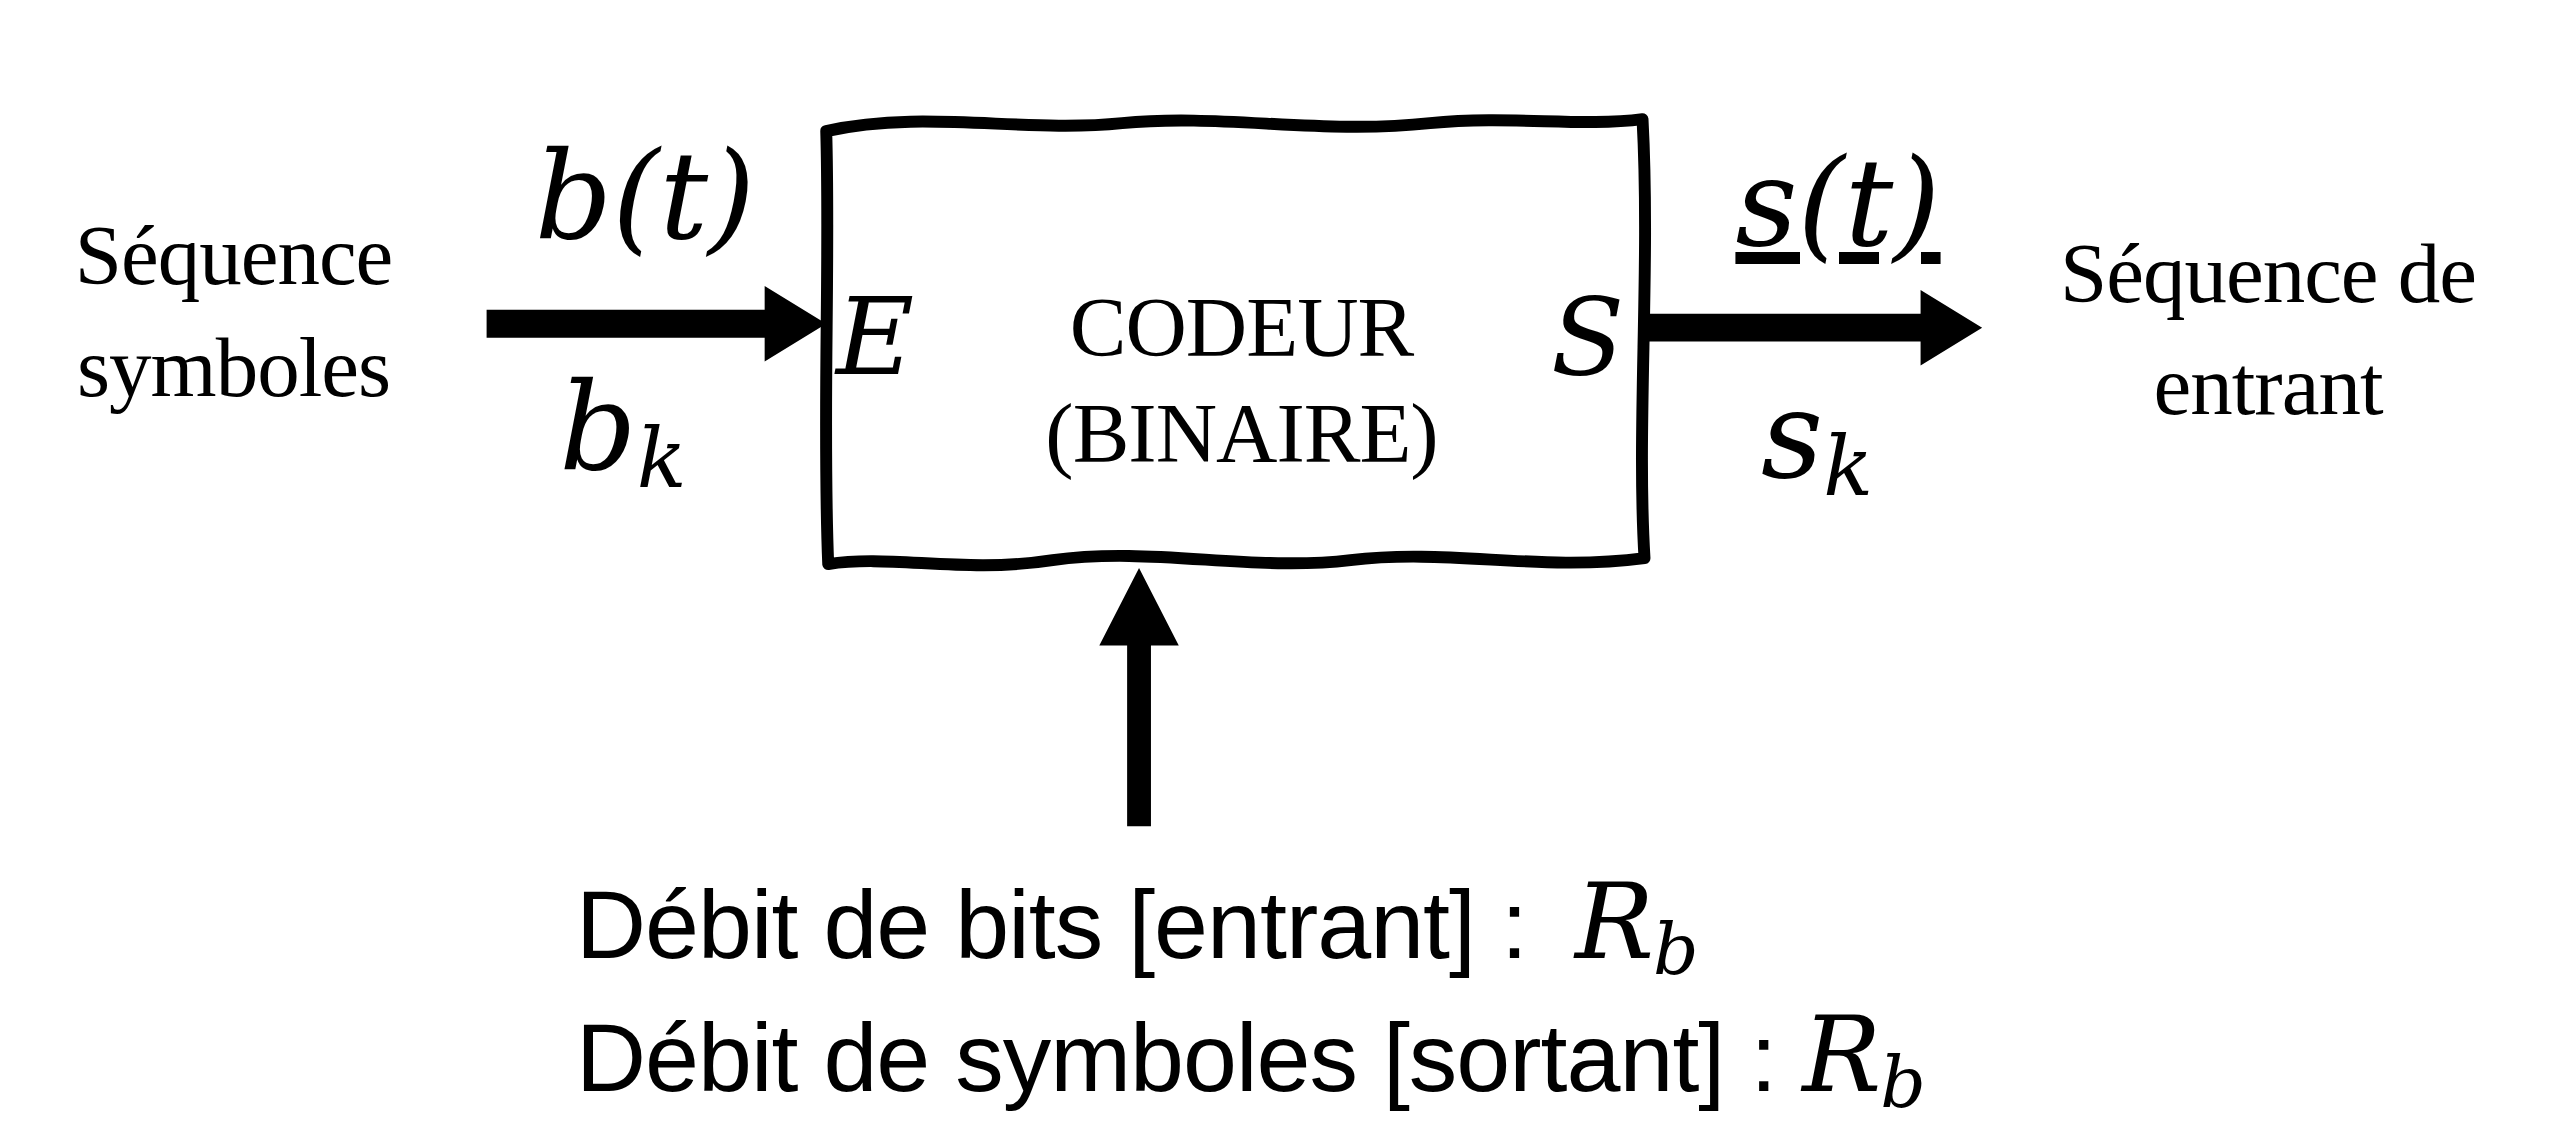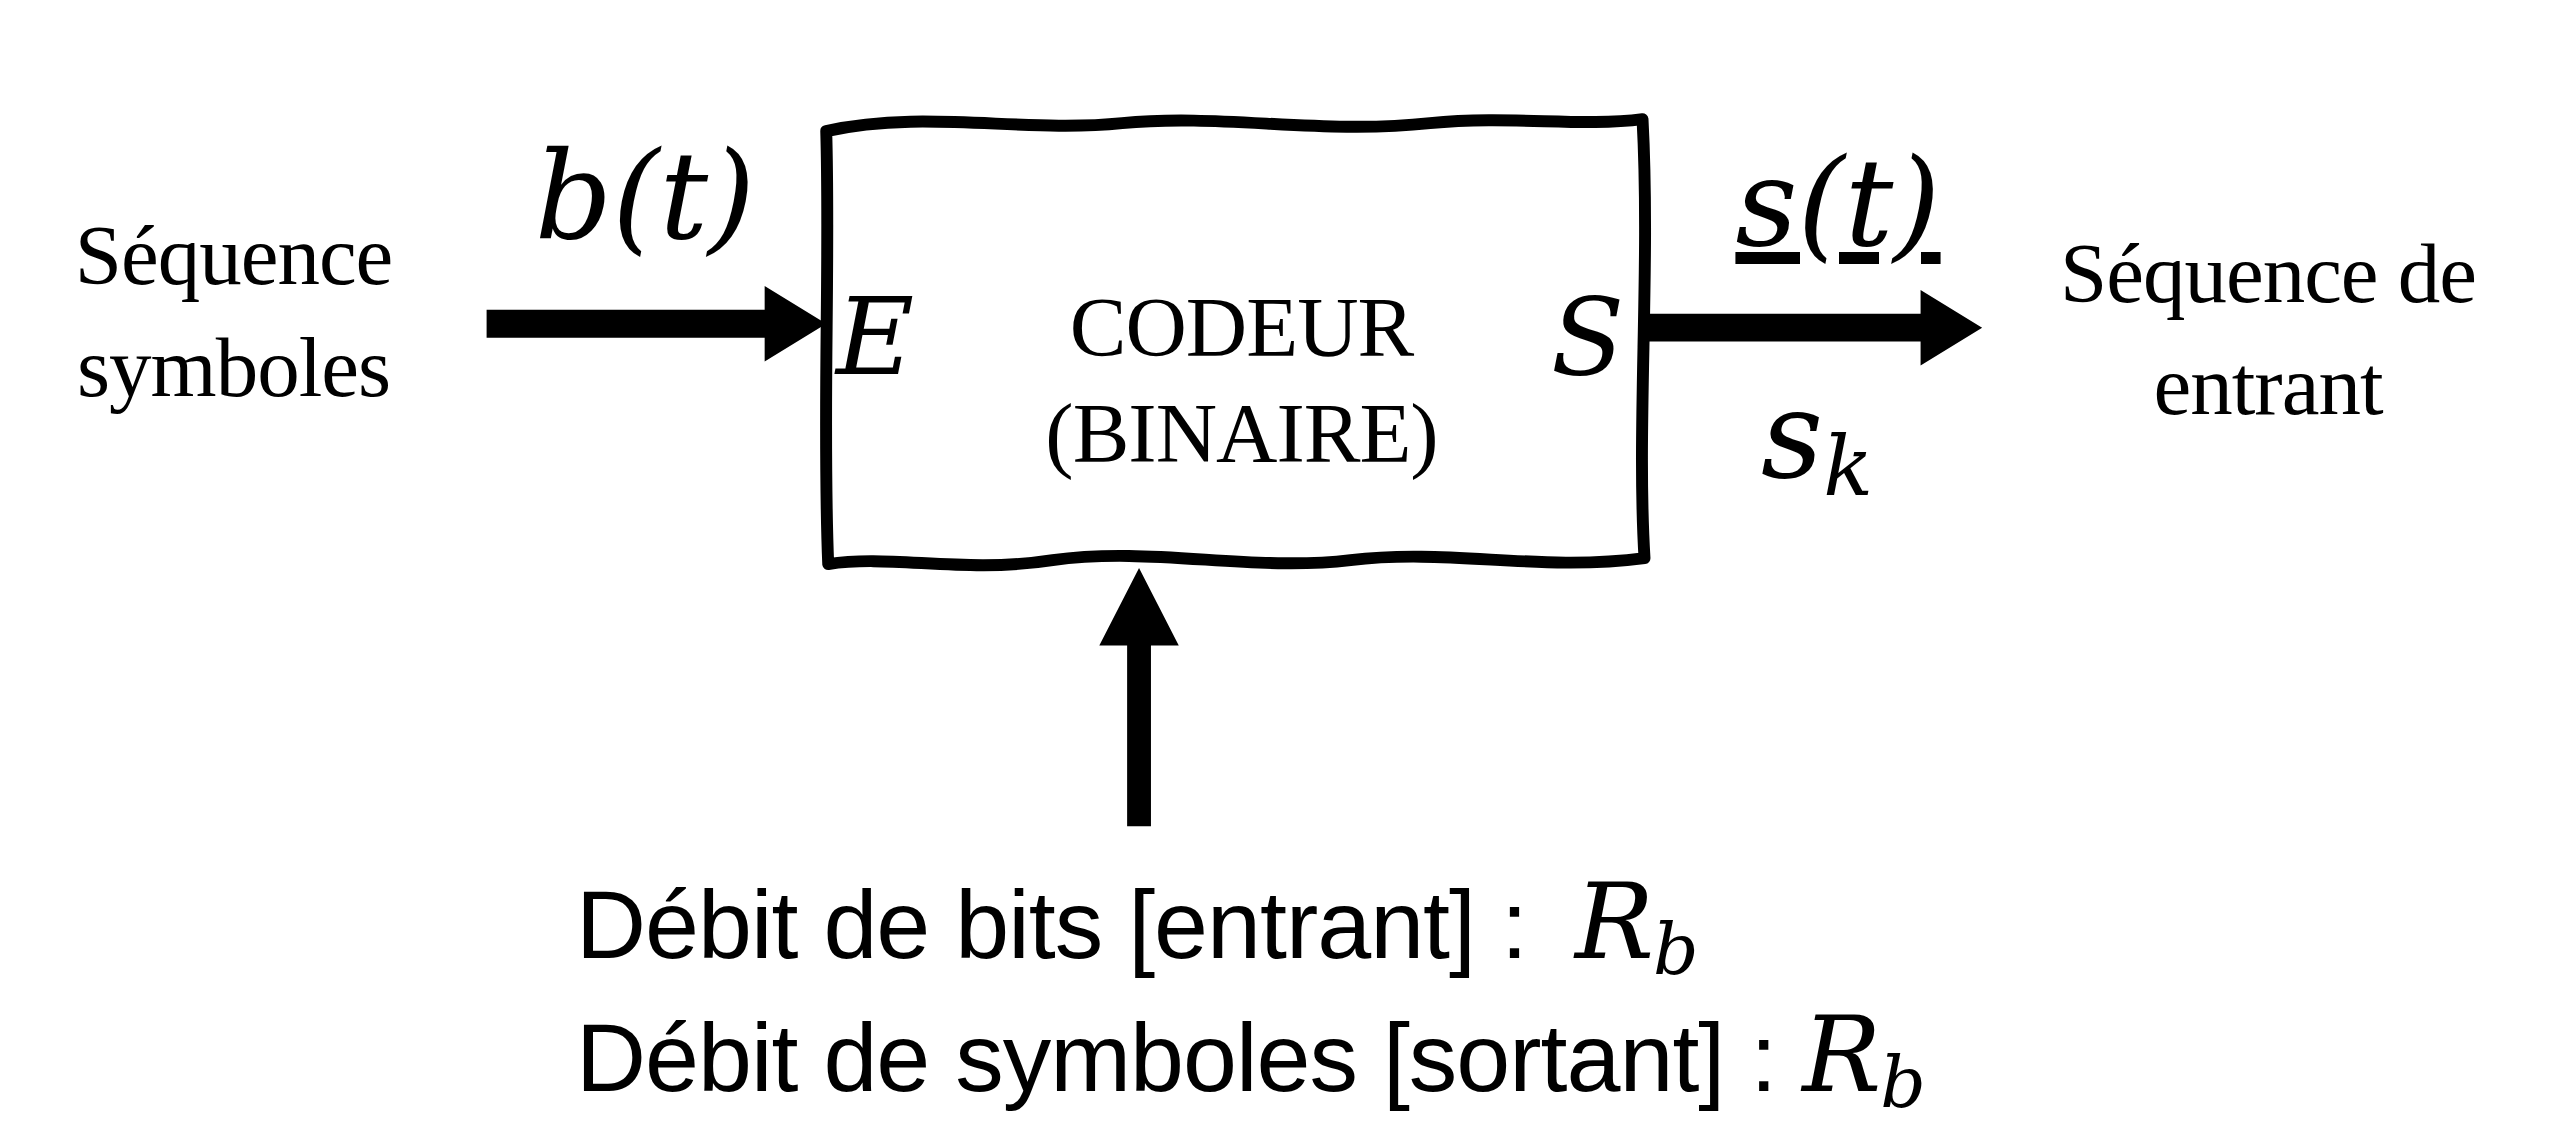--- a/index.html
+++ b/index.html
@@ -50,20 +50,21 @@
     <path fill="#000000" d="M 1135 832 V 650 H 1107 L 1147 572 L 1187 650 H 1159 V 832 Z"></path>
   </svg>
 
   <div class="txt sans label center" style="left:0px;top:199px;width:467px;">
     <div>Séquence</div>
     <div>symboles</div>
   </div>
 
   <div class="txt math sig center" style="left:486px;top:136px;width:318px;">b(t)</div>
 
+  <div class="txt math sig center" style="left:484px;top:367px;width:278px;"><span>b</span><span class="msub">k</span></div>
 
   <div class="txt math port" style="left:836px;top:284px;">E</div>
 
   <div class="txt sans boxtitle center" style="left:854px;top:226px;width:775px;margin-top:48px;">
     <div>CODEUR</div>
     <div>(BINAIRE)</div>
   </div>
 
   <div class="txt math port" style="left:1551px;top:284px;">S</div>
 

